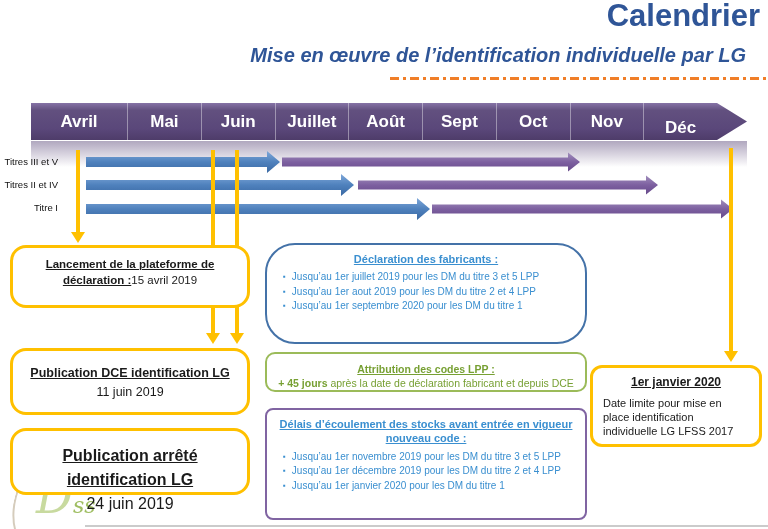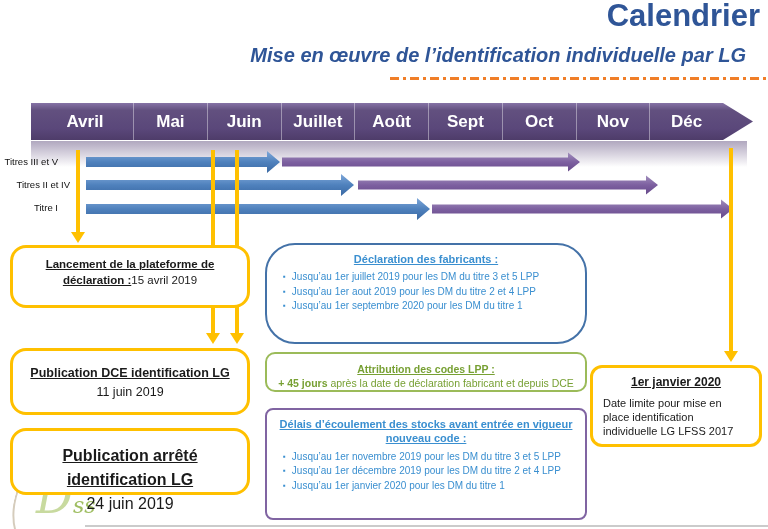--- a/index.html
+++ b/index.html
@@ -8,26 +8,26 @@
 
   
   .main-title{position:absolute;top:-2px;right:8px;font-size:31px;font-weight:bold;color:#2F5597;}
   .sub-title{position:absolute;top:44px;right:22px;font-size:20px;font-weight:bold;font-style:italic;color:#2F5597;}
   .dash-rule{position:absolute;left:390px;right:0;top:77px;height:3px;
      background:repeating-linear-gradient(90deg,#F07E28 0 9px,transparent 9px 13px,#F07E28 13px 16px,transparent 16px 20px);}
 
   
   .banner{position:absolute;left:31px;top:103px;width:716px;height:37px;
      clip-path:polygon(0 0,calc(100% - 30px) 0,100% 50%,calc(100% - 30px) 100%,0 100%);
-     background:linear-gradient(180deg,#8673A6 0%,#62507F 20%,#5A477A 70%,#4E3C69 100%);padding-left:6px;}
+     background:linear-gradient(180deg,#8673A6 0%,#62507F 20%,#5A477A 70%,#4E3C69 100%);}
   .months{display:flex;height:100%;padding-right:30px;box-sizing:border-box;}
   .month-cell{flex:1;line-height:37px;text-align:center;color:#fff;font-weight:bold;font-size:17px;
      border-right:1px solid rgba(255,255,255,0.4);}
   .month-cell:first-child{flex:1.32;}
-  .month-cell:last-child{border-right:none;}
+  .month-cell:last-child{border-right:none;margin-top:6px;}
   .banner-reflection{position:absolute;left:31px;top:141px;width:716px;height:26px;
      background:linear-gradient(180deg,rgba(98,80,127,0.5),rgba(98,80,127,0));}
 
   
   .row-label{position:absolute;left:0;width:58px;text-align:right;font-size:9.5px;color:#111;}
   .arrow{position:absolute;height:22px;
      clip-path:polygon(0 27%,calc(100% - 13px) 27%,calc(100% - 13px) 0,100% 50%,calc(100% - 13px) 100%,calc(100% - 13px) 73%,0 73%);}
   .arrow.blue{background:linear-gradient(180deg,#7FA8D9 0%,#4F81BD 50%,#3A69A3 100%);
      filter:drop-shadow(0 1px 0.5px rgba(40,70,110,0.55));}
   .arrow.purple{height:20px;
@@ -90,21 +90,21 @@
         <div class="month-cell">Août</div>
         <div class="month-cell">Sept</div>
         <div class="month-cell">Oct</div>
         <div class="month-cell">Nov</div>
         <div class="month-cell">Déc</div>
       </div>
   </div>
   <div class="banner-reflection"></div>
 
   <div class="row-label" style="top:156px;">Titres III et V</div>
-  <div class="row-label" style="top:179px;padding-left:12px;">Titres II et IV</div>
+  <div class="row-label" style="top:179px;">Titres II et IV</div>
   <div class="row-label" style="top:202px;">Titre I</div>
 
   <div class="arrow blue" style="left:86px;top:151px;width:194px;"></div>
   <div class="arrow purple" style="left:282px;top:152px;width:298px;"></div>
   <div class="arrow blue" style="left:86px;top:174px;width:268px;"></div>
   <div class="arrow purple" style="left:358px;top:175px;width:300px;"></div>
   <div class="arrow blue" style="left:86px;top:198px;width:344px;"></div>
   <div class="arrow purple" style="left:432px;top:199px;width:301px;"></div>
 
   <div class="vline" style="left:76px;top:150px;height:83px;"></div>

